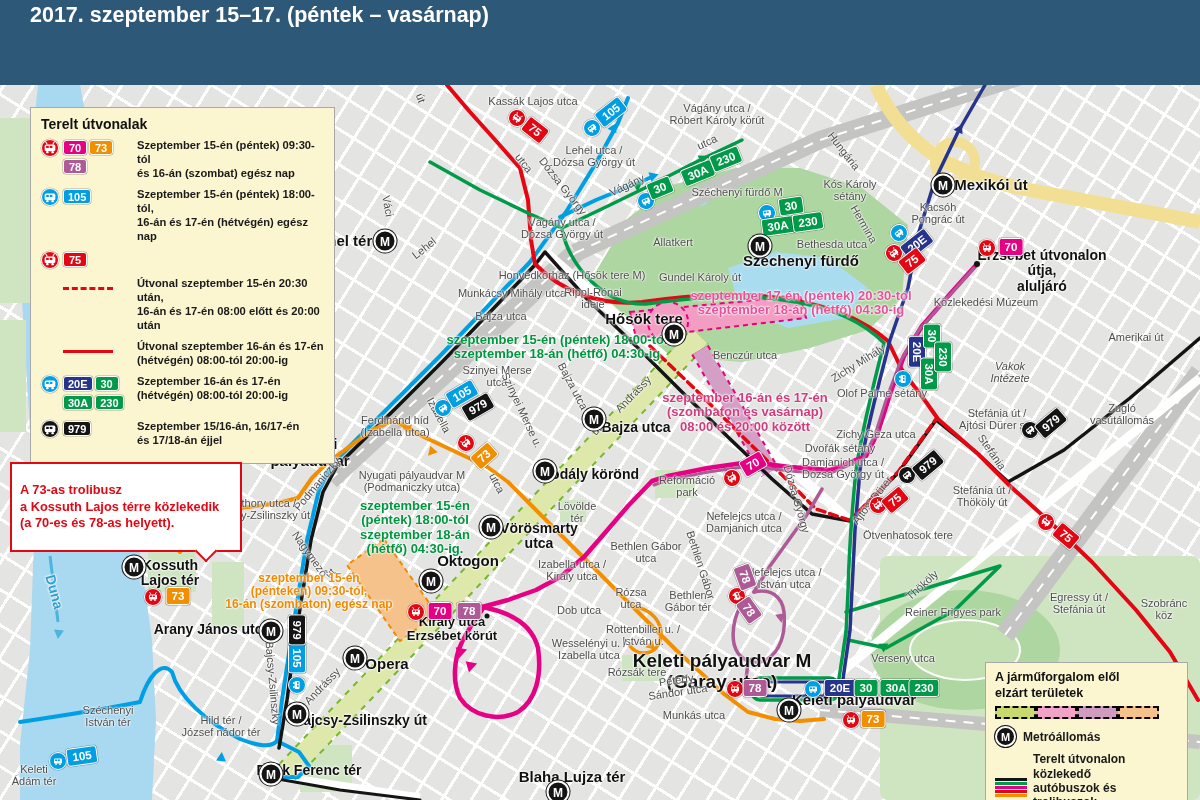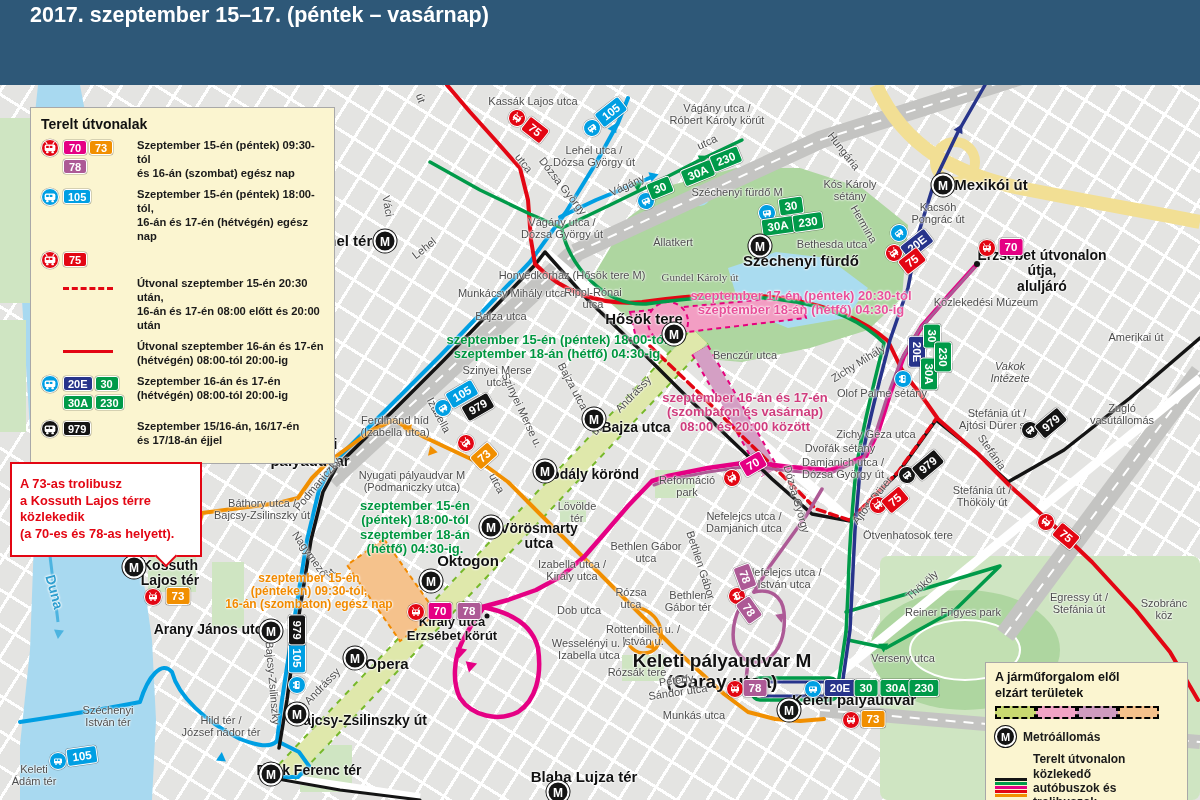--- a/index.html
+++ b/index.html
@@ -39,22 +39,22 @@
   .lrow .btxt{font-weight:bold; font-size:11.2px; color:#1a1a1a; line-height:1.25; white-space:pre-line;}
   .lpill{display:inline-block; min-width:24px; text-align:center; padding:0 4px; height:15px; line-height:15px;
     border-radius:3px; color:#fff; font-weight:bold; font-size:11px; margin:0 2px 2px 0;
     border:1px solid #fff; box-shadow:0 0 0 .5px rgba(0,0,0,.3); box-sizing:border-box;}
   .lveh{position:relative; width:16px; height:16px; border-radius:50%; border:1px solid #fff;
     box-shadow:0 0 0 .5px rgba(0,0,0,.3); display:flex; align-items:center; justify-content:center;}
   .sample{display:inline-block; width:50px; margin-top:6px;}
   .sample.dashed{border-top:3px dashed #e30613;}
   .sample.solid{border-top:3px solid #e30613;}
   
-  #callout{position:absolute; left:10px; top:462px; width:192px; z-index:55; background:#fff;
-    border:2px solid #e30613; padding:12px 8px; box-sizing:border-box;}
+  #callout{position:absolute; left:10px; top:462px; width:232px; z-index:55; background:#fff;
+    border:2px solid #e30613; padding:18px 8px; box-sizing:border-box;}
   #callout .ctext{color:#e30613; font-weight:bold; font-size:12.8px; line-height:1.3; white-space:pre-line;}
   #callout::after{content:""; position:absolute; right:26px; bottom:-9px; width:14px; height:14px; background:#fff;
     border-right:2px solid #e30613; border-bottom:2px solid #e30613; transform:rotate(45deg);}
   
   #legend2{position:absolute; left:985px; top:662px; width:203px; z-index:55; background:#fbf5d0;
     border:1px solid #a8a8a8; padding:7px 9px; box-sizing:border-box;}
   #legend2 .l2title{font-weight:bold; font-size:12.5px; color:#111; line-height:1.25; white-space:pre-line;}
   #l2swatches{display:flex; margin:5px 0 7px 0;}
   #l2swatches span{display:inline-block; width:41px; height:13px; box-sizing:border-box; border:2px dashed;}
   .sw1{background:#c9d970; border-color:#76b82a;}
@@ -197,38 +197,38 @@
       <div class="maplabel bold" style="left: 590px; top: 475px; font-size: 14px; transform: translate(-50%, -50%) rotate(0deg);">Kodály körönd</div>
       <div class="maplabel bold" style="left: 539px; top: 536px; font-size: 14px; transform: translate(-50%, -50%) rotate(0deg);">Vörösmarty
 utca</div>
       <div class="maplabel bold" style="left: 468px; top: 561px; font-size: 15px; transform: translate(-50%, -50%) rotate(0deg);">Oktogon</div>
       <div class="maplabel bold" style="left: 387px; top: 664px; font-size: 15px; transform: translate(-50%, -50%) rotate(0deg);">Opera</div>
       <div class="maplabel bold" style="left: 170px; top: 573px; font-size: 14px; transform: translate(-50%, -50%) rotate(0deg);">Kossuth
 Lajos tér</div>
       <div class="maplabel bold" style="left: 212px; top: 630px; font-size: 14px; transform: translate(-50%, -50%) rotate(0deg);">Arany János utca</div>
       <div class="maplabel bold" style="left: 360px; top: 721px; font-size: 14px; transform: translate(-50%, -50%) rotate(0deg);">Bajcsy-Zsilinszky út</div>
       <div class="maplabel bold" style="left: 309px; top: 771px; font-size: 14px; transform: translate(-50%, -50%) rotate(0deg);">Deák Ferenc tér</div>
-      <div class="maplabel bold" style="left: 584px; top: 777px; font-size: 15px; transform: translate(-50%, -50%) rotate(0deg);">Blaha Lujza tér</div>
+      <div class="maplabel bold" style="left: 572px; top: 777px; font-size: 15px; transform: translate(-50%, -50%) rotate(0deg);">Blaha Lujza tér</div>
       <div class="maplabel bold" style="left: 854px; top: 700px; font-size: 15px; transform: translate(-50%, -50%) rotate(0deg);">Keleti pályaudvar</div>
       <div class="maplabel bold" style="left: 722px; top: 672px; font-size: 19px; transform: translate(-50%, -50%) rotate(0deg); text-align: center;">Keleti pályaudvar M
 (Garay utca)</div>
       <div class="maplabel bold" style="left: 801px; top: 261px; font-size: 15px; transform: translate(-50%, -50%) rotate(0deg);">Széchenyi fürdő</div>
       <div class="maplabel bold" style="left: 1042px; top: 271px; font-size: 14px; transform: translate(-50%, -50%) rotate(0deg);">Erzsébet útvonalon útja,
 aluljáró</div>
       <div class="maplabel bold" style="left: 452px; top: 629px; font-size: 13px; transform: translate(-50%, -50%) rotate(0deg);">Király utca
 Erzsébet körút</div>
       <div class="maplabel" style="left: 533px; top: 101px; transform: translate(-50%, -50%) rotate(0deg);">Kassák Lajos utca</div>
       <div class="maplabel" style="left: 717px; top: 114px; transform: translate(-50%, -50%) rotate(0deg);">Vágány utca /
 Róbert Károly körút</div>
       <div class="maplabel" style="left: 594px; top: 156px; transform: translate(-50%, -50%) rotate(0deg);">Lehel utca /
 Dózsa György út</div>
       <div class="maplabel" style="left: 562px; top: 228px; transform: translate(-50%, -50%) rotate(0deg);">Vágány utca /
 Dózsa György út</div>
       <div class="maplabel" style="left: 673px; top: 242px; transform: translate(-50%, -50%) rotate(0deg);">Állatkert</div>
-      <div class="maplabel" style="left: 700px; top: 277px; transform: translate(-50%, -50%) rotate(0deg); font-family: Liberation Serif, serif;">Gundel Károly út</div>
+      <div class="maplabel" style="left: 700px; top: 277px; transform: translate(-50%, -50%) rotate(0deg);">Gundel Károly út</div>
       <div class="maplabel" style="left: 737px; top: 192px; transform: translate(-50%, -50%) rotate(0deg);">Széchenyi fürdő M</div>
       <div class="maplabel" style="left: 850px; top: 190px; transform: translate(-50%, -50%) rotate(0deg);">Kós Károly
 sétány</div>
       <div class="maplabel" style="left: 832px; top: 244px; transform: translate(-50%, -50%) rotate(0deg);">Bethesda utca</div>
       <div class="maplabel" style="left: 938px; top: 213px; transform: translate(-50%, -50%) rotate(0deg);">Kacsóh
 Pongrác út</div>
       <div class="maplabel" style="left: 986px; top: 302px; transform: translate(-50%, -50%) rotate(0deg);">Közlekedési Múzeum</div>
       <div class="maplabel" style="left: 1136px; top: 337px; transform: translate(-50%, -50%) rotate(0deg);">Amerikai út</div>
       <div class="maplabel" style="left: 1122px; top: 414px; transform: translate(-50%, -50%) rotate(0deg);">Zugló
 vasútállomás</div>
@@ -302,21 +302,21 @@
       <div class="maplabel" style="left: 563px; top: 186px; transform: translate(-50%, -50%) rotate(52deg);">Dózsa György</div>
       <div class="maplabel" style="left: 524px; top: 163px; transform: translate(-50%, -50%) rotate(52deg);">utca</div>
       <div class="maplabel" style="left: 627px; top: 185px; transform: translate(-50%, -50%) rotate(-25deg);">Vágány</div>
       <div class="maplabel" style="left: 707px; top: 142px; transform: translate(-50%, -50%) rotate(-25deg);">utca</div>
       <div class="maplabel" style="left: 797px; top: 499px; transform: translate(-50%, -50%) rotate(74deg);">Dózsa György</div>
       <div class="maplabel" style="left: 872px; top: 500px; transform: translate(-50%, -50%) rotate(-52deg);">Ajtósi Dürer</div>
       <div class="maplabel" style="left: 844px; top: 151px; transform: translate(-50%, -50%) rotate(52deg);">Hungária</div>
       <div class="maplabel" style="left: 864px; top: 224px; transform: translate(-50%, -50%) rotate(60deg);">Hermina</div>
       <div class="maplabel" style="left: 512px; top: 293px; transform: translate(-50%, -50%) rotate(0deg);">Munkácsy Mihály utca</div>
       <div class="maplabel" style="left: 593px; top: 298px; transform: translate(-50%, -50%) rotate(0deg);">Rippl-Rónai
-utca</div>
+ideje</div>
       <div class="maplabel" style="left: 572px; top: 275px; transform: translate(-50%, -50%) rotate(0deg);">Honvédkórház (Hősök tere M)</div>
       <div class="maplabel" style="left: 745px; top: 355px; transform: translate(-50%, -50%) rotate(0deg);">Benczúr utca</div>
       <div class="maplabel" style="left: 262px; top: 509px; transform: translate(-50%, -50%) rotate(0deg);">Báthory utca /
 Bajcsy-Zsilinszky út</div>
       <div class="maplabel" style="left: 108px; top: 716px; transform: translate(-50%, -50%) rotate(0deg);">Széchenyi
 István tér</div>
       <div class="maplabel" style="left: 34px; top: 775px; transform: translate(-50%, -50%) rotate(0deg);">Keleti
 Ádám tér</div>
       <div class="maplabel" style="left: 221px; top: 726px; transform: translate(-50%, -50%) rotate(0deg);">Hild tér /
 József nádor tér</div>

